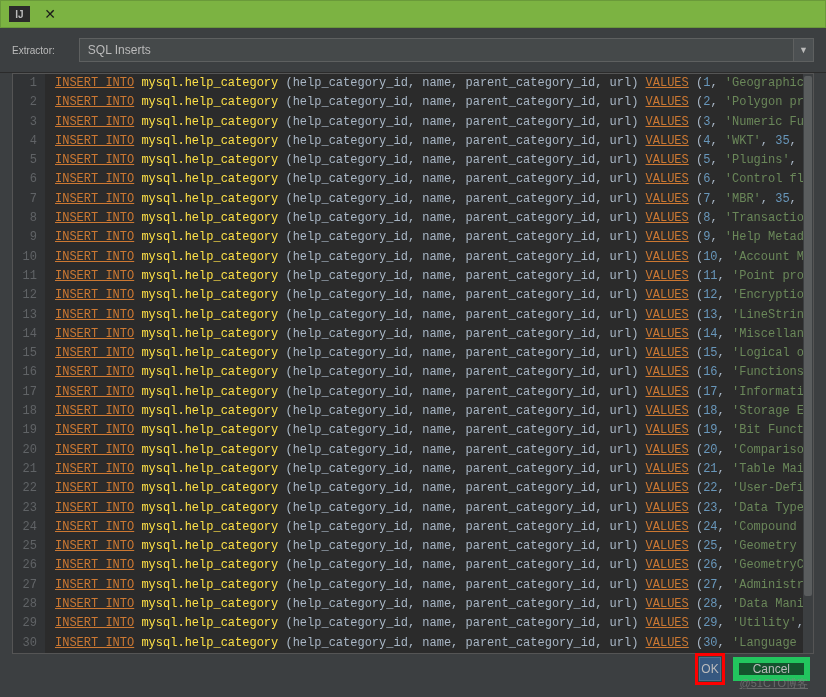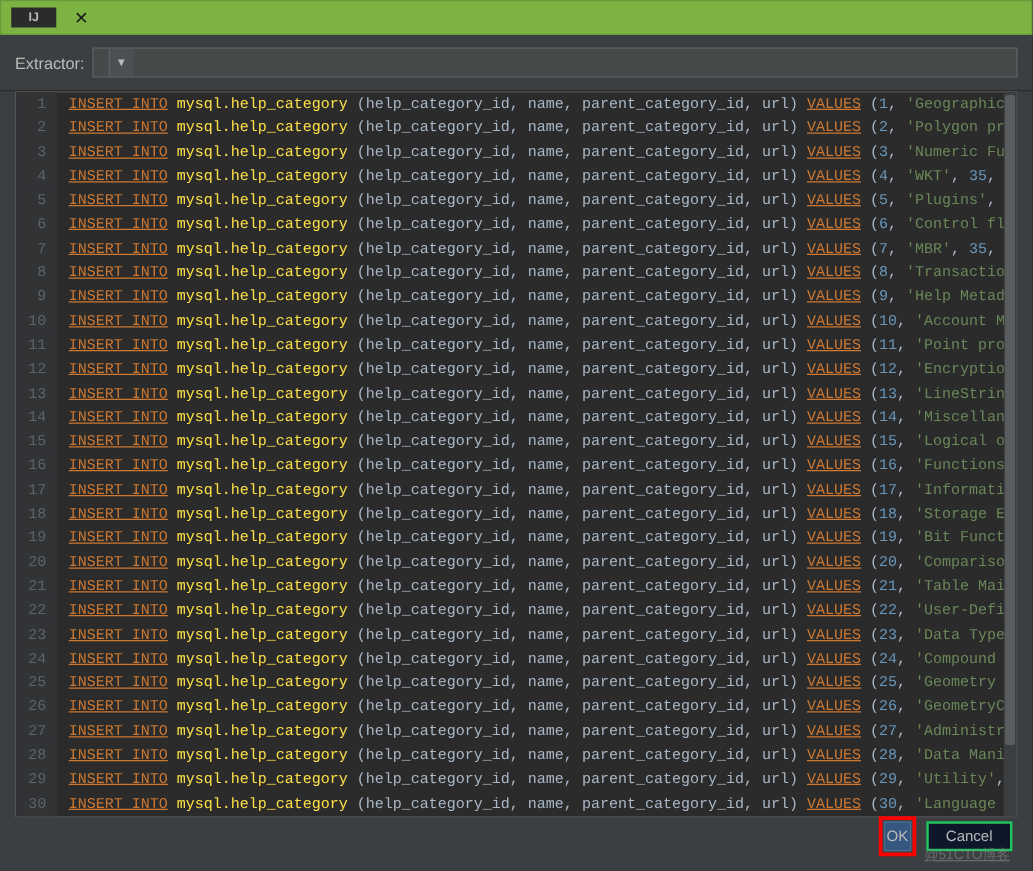--- a/index.html
+++ b/index.html
@@ -13,40 +13,40 @@
     }
     .titlebar {
       background: #7cb342;
       height: 28px;
       display: flex;
       align-items: center;
       padding: 0 8px;
       border: 1px solid #6a9a3a;
     }
     .titlebar-icon {
-      width: 36px; height: 16px;
+      width: 21px; height: 16px;
       background: #2b2b2b;
       color: #bbb;
       display: flex; align-items: center; justify-content: center;
       font-size: 10px; font-weight: bold;
       margin-right: 8px;
     }
     .titlebar-text { font-size: 12px; color: #1a1a1a; flex: 1; }
     .titlebar-close {
       width: 24px; height: 24px;
       display: flex; align-items: center; justify-content: center;
       font-size: 14px; color: #1a1a1a; cursor: pointer;
     }
     .extractor-row {
       display: flex; align-items: center;
       padding: 10px 12px;
       background: #3c3f41;
       border-bottom: 1px solid #2b2b2b;
     }
-    .extractor-label { font-size: 13px; color: #bbbbbb; margin-right: 6px; }
+    .extractor-label { font-size: 10px; color: #bbbbbb; margin-right: 24px; }
     .dropdown {
       flex: 1;
       background: #45494a;
       border: 1px solid #5e6060;
       height: 24px;
       display: flex; align-items: center;
       padding: 0 8px;
       position: relative;
     }
     .dropdown-text { font-size: 12px; color: #bbbbbb; flex: 1; }
@@ -103,22 +103,22 @@
       position: absolute; right: 1px; top: 2px;
       width: 8px; height: 520px;
       background: #5a5d5e; border-radius: 2px;
     }
     .button-row {
       position: absolute; bottom: 12px; right: 16px;
       display: flex; gap: 8px; align-items: center;
     }
     .btn {
       height: 24px; padding: 0 14px;
-      background: #0f172a;
-      border: 2px solid #22c55e;
+      background: #14532d;
+      border: 6px solid #22c55e;
       color: #bbbbbb;
       font-size: 12px;
       display: flex; align-items: center; justify-content: center;
       cursor: pointer;
     }
     .btn-ok-wrap {
       border: 3px solid #ff0000;
       padding: 1px;
     }
     .btn-ok {
@@ -137,20 +137,21 @@
 <body>
 
 <div class="titlebar">
   <div class="titlebar-icon">IJ</div>
   <div class="titlebar-close">✕</div>
 </div>
 
 <div class="extractor-row">
   <span class="extractor-label">Extractor:</span>
   <div class="dropdown">
+    <span class="dropdown-text">SQL Inserts</span>
     <span class="dropdown-arrow">▼</span>
   </div>
 </div>
 
 <div class="code-area">
   <div class="gutter"></div>
   <div class="code-lines" id="code-lines">
       <div class="code-line"><span class="lineno">1</span><span class="code-text"><span class="kw">INSERT INTO</span> <span class="ident">mysql.help_category</span> <span class="paren">(</span><span class="col">help_category_id</span><span class="punct">, </span><span class="col">name</span><span class="punct">, </span><span class="col">parent_category_id</span><span class="punct">, </span><span class="col">url</span><span class="paren">)</span> <span class="kw">VALUES</span> <span class="paren">(</span><span class="num">1</span><span class="punct">, </span><span class="str">'Geographic'</span><span class="punct">, </span></span></div>
       <div class="code-line"><span class="lineno">2</span><span class="code-text"><span class="kw">INSERT INTO</span> <span class="ident">mysql.help_category</span> <span class="paren">(</span><span class="col">help_category_id</span><span class="punct">, </span><span class="col">name</span><span class="punct">, </span><span class="col">parent_category_id</span><span class="punct">, </span><span class="col">url</span><span class="paren">)</span> <span class="kw">VALUES</span> <span class="paren">(</span><span class="num">2</span><span class="punct">, </span><span class="str">'Polygon properties'</span></span></div>
       <div class="code-line"><span class="lineno">3</span><span class="code-text"><span class="kw">INSERT INTO</span> <span class="ident">mysql.help_category</span> <span class="paren">(</span><span class="col">help_category_id</span><span class="punct">, </span><span class="col">name</span><span class="punct">, </span><span class="col">parent_category_id</span><span class="punct">, </span><span class="col">url</span><span class="paren">)</span> <span class="kw">VALUES</span> <span class="paren">(</span><span class="num">3</span><span class="punct">, </span><span class="str">'Numeric Functions'</span></span></div>

